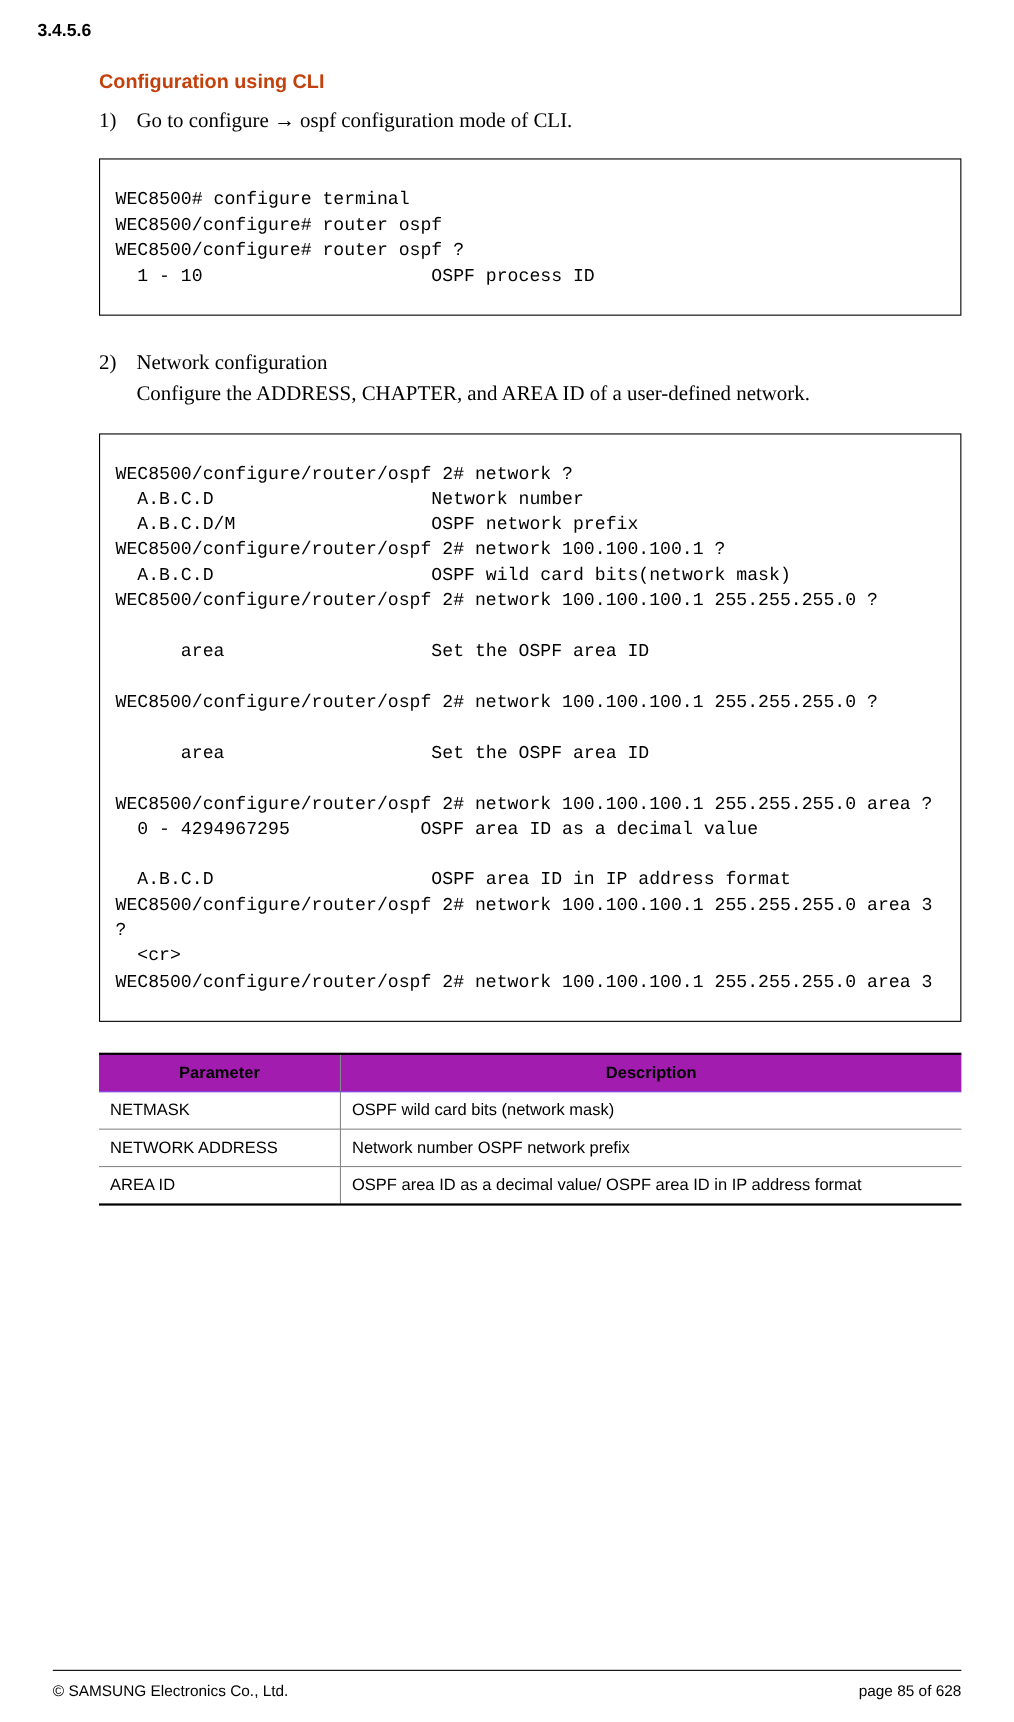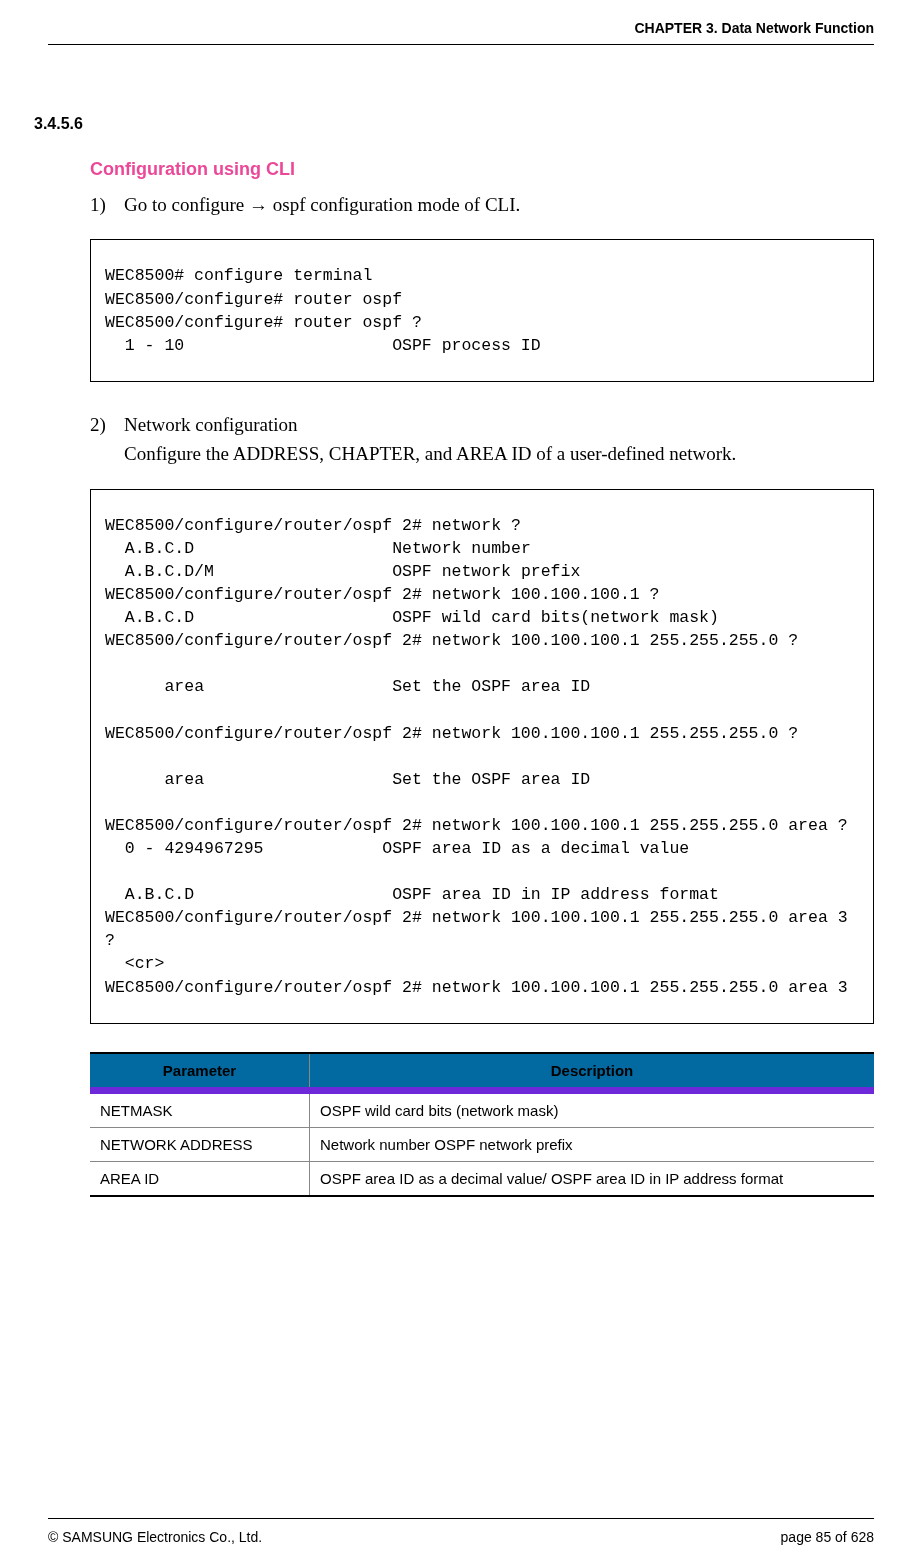--- a/index.html
+++ b/index.html
@@ -38,21 +38,21 @@
       margin-left: -14px;
     }
     .section-title {
       font-size: 22px;
       font-weight: bold;
     }
     .content-block {
       margin-left: 42px;
     }
     .subheading {
-      color: #ec4899;
+      color: #c2410c;
       font-weight: bold;
       font-size: 18px;
       margin-bottom: 10px;
     }
     .numbered-item {
       display: flex;
       font-family: "Times New Roman", Times, serif;
       font-size: 19px;
       margin-bottom: 20px;
       line-height: 1.55;
@@ -81,26 +81,26 @@
       white-space: pre-wrap;
       word-break: break-word;
     }
     .param-table {
       width: 100%;
       border-collapse: collapse;
       margin-top: 2px;
       font-size: 15px;
     }
     .param-table thead th {
-      background: #0369a1;
+      background: #a21caf;
       font-weight: bold;
       text-align: center;
       padding: 8px 10px;
       border-top: 2px solid #000;
-      border-bottom: 7px solid #6d28d9;
+      border-bottom: 1px solid #6d28d9;
     }
     .param-table thead th:first-child {
       border-right: 1px solid #888;
       width: 28%;
     }
     .param-table tbody td {
       padding: 8px 10px;
       border-bottom: 1px solid #888;
       text-align: left;
       vertical-align: top;
@@ -119,23 +119,20 @@
       justify-content: space-between;
       font-size: 14px;
       margin-top: 40px;
     }
   </style>
 </head>
 <body>
 
 <div class="page">
 
-  <div class="header">
-    <span>CHAPTER 3. Data Network Function</span>
-  </div>
 
   <div class="section-title-line">
     <span class="section-number">3.4.5.6</span>
   </div>
 
   <div class="content-block">
 
     <div class="subheading">Configuration using CLI</div>
 
     <div class="numbered-item">

